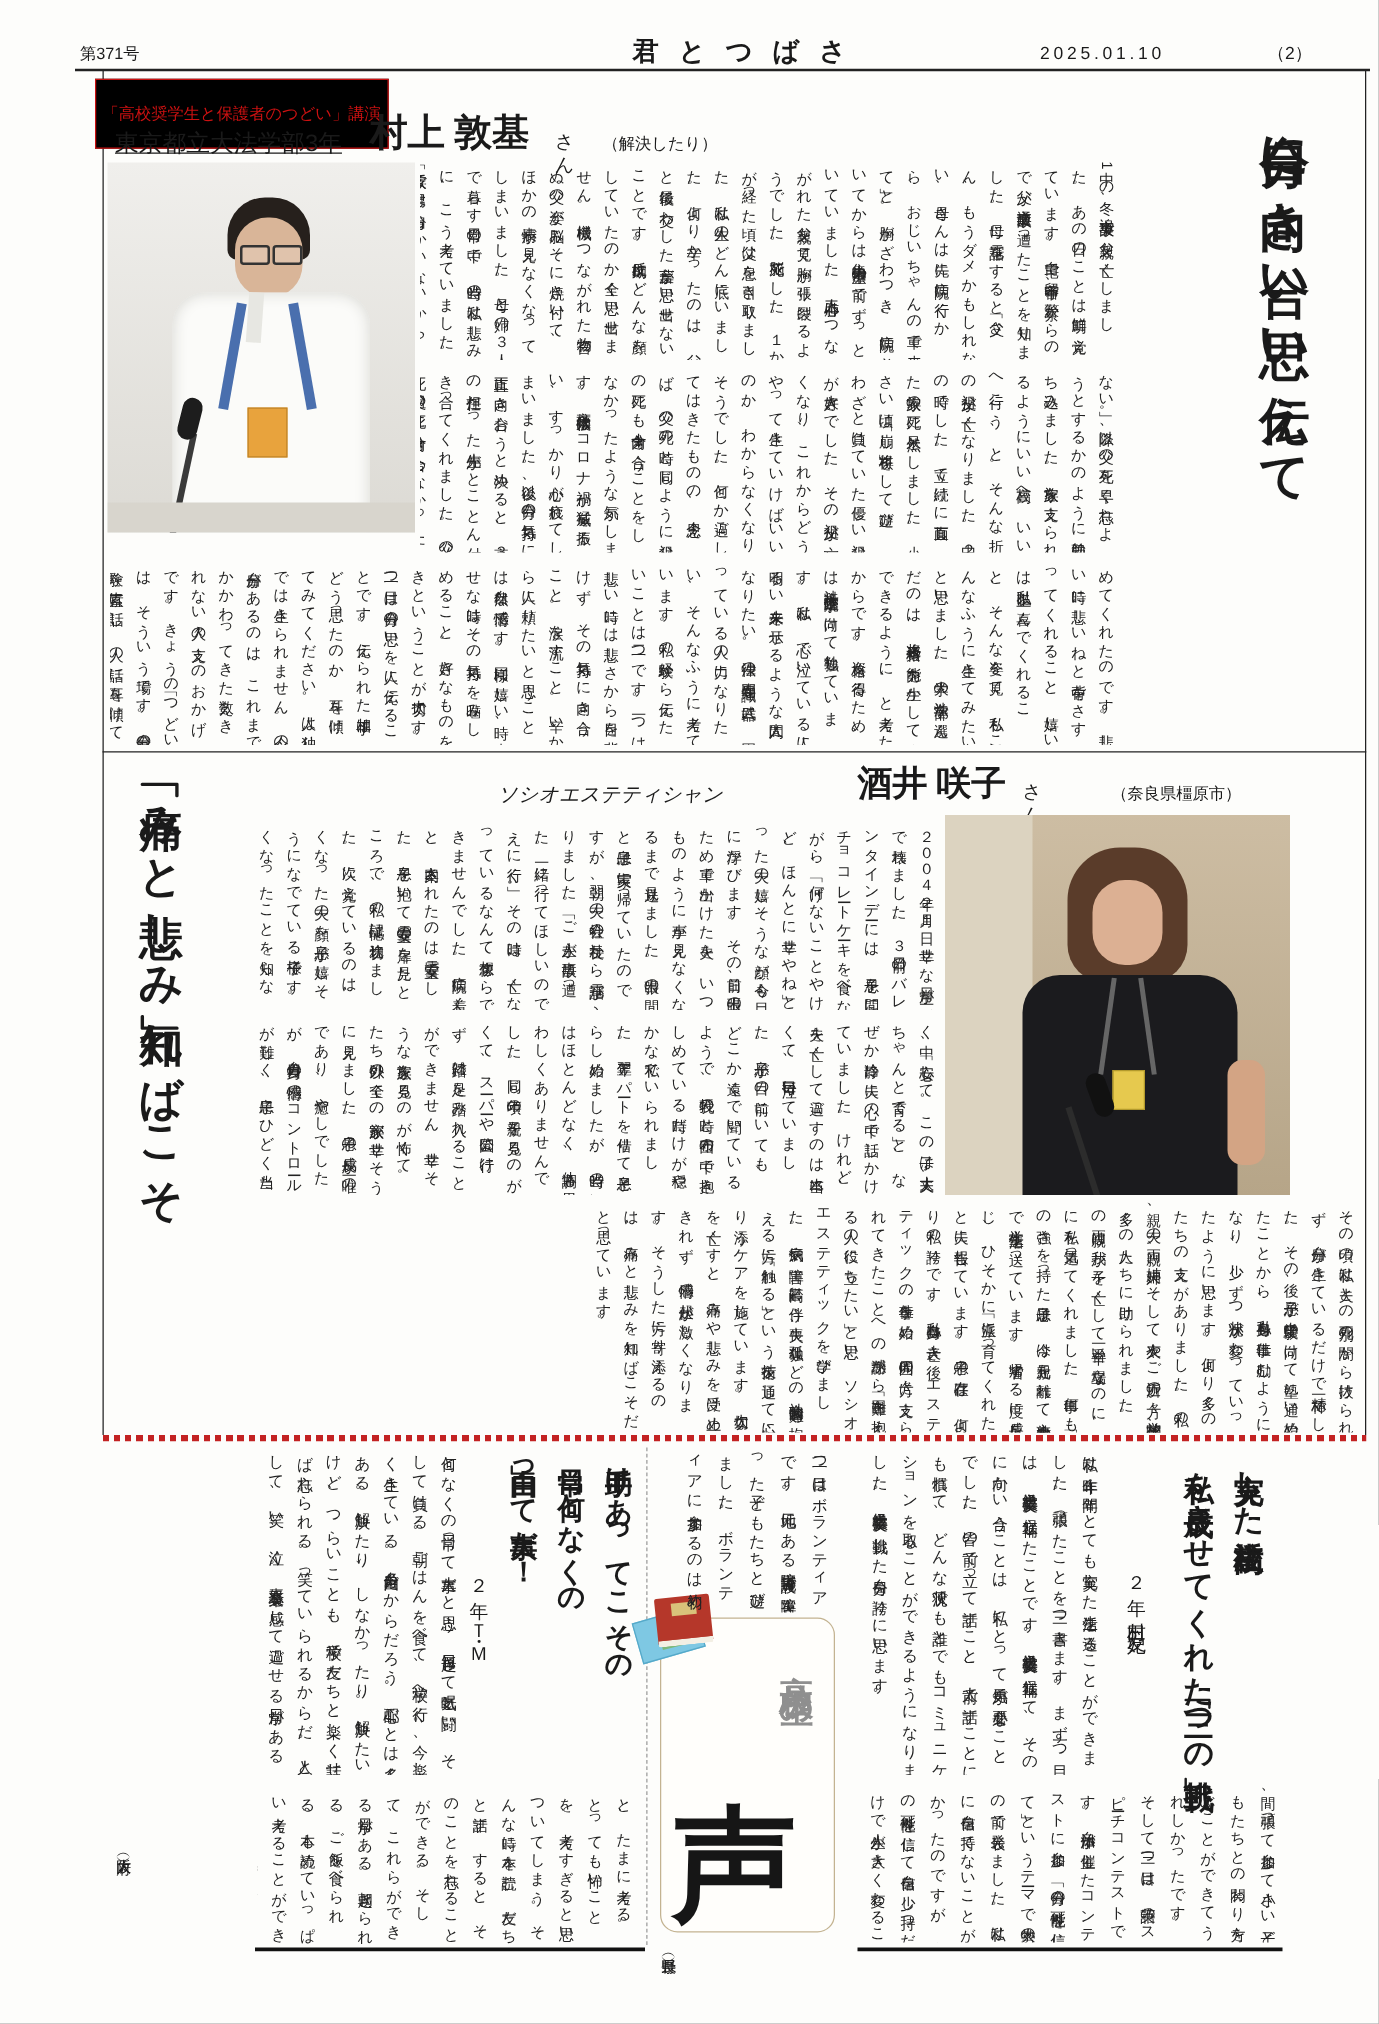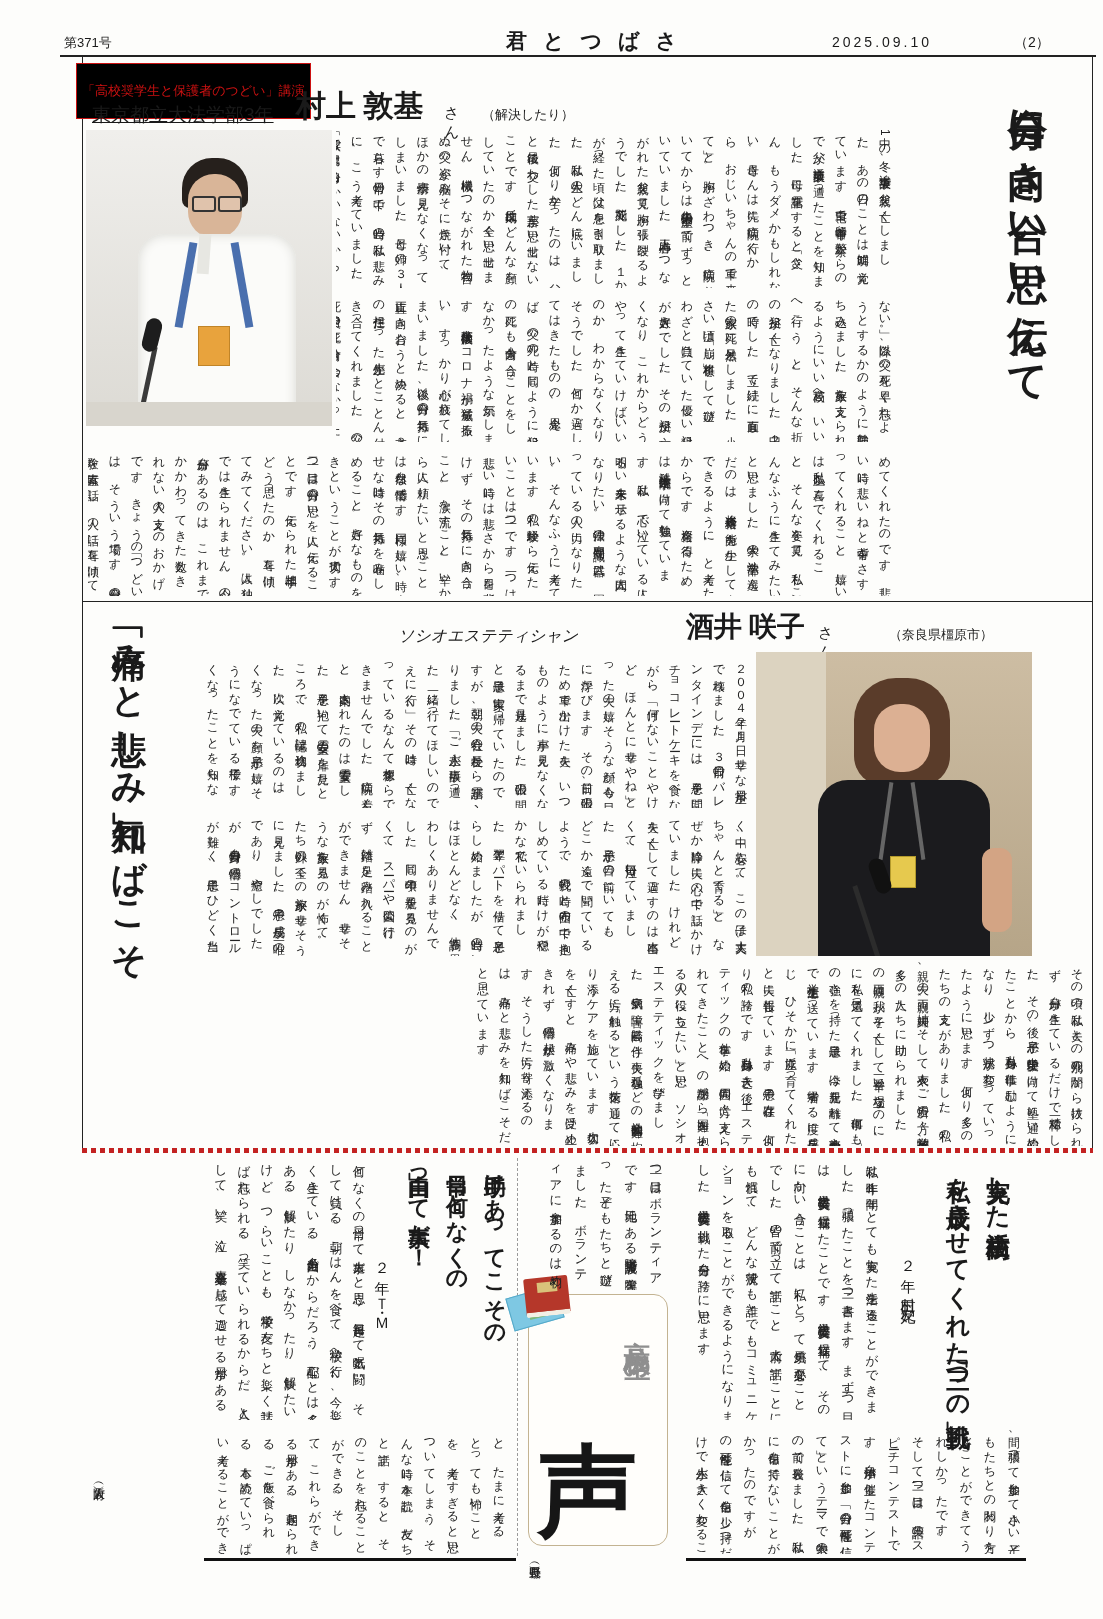--- a/index.html
+++ b/index.html
@@ -17,21 +17,21 @@
   .dash-v{border-left:1px dashed #9a9a9a;}
   .thick{background:#111;height:3px;}
 </style>
 </head>
 <body>
 
 <div class="page">
 
   <div class="abs" style="left:64px;top:34px;font-size:13px;text-align:right;">第371号</div>
   <div class="abs serif bold" style="left:0;top:27px;width:1103px;text-align:center;font-size:21px;letter-spacing:16px;margin-left:48px;">君とつばさ</div>
-  <div class="abs" style="left:832px;top:34px;font-size:14px;letter-spacing:3px;">2025.09.10</div>
+  <div class="abs" style="left:832px;top:34px;font-size:14px;letter-spacing:3px;">2025.01.10</div>
   <div class="abs" style="left:1014px;top:34px;font-size:14px;">（2）</div>
   <div class="abs rule" style="left:60px;top:55px;width:1036px;height:1.5px;"></div>
 
   <div class="abs rule" style="left:82px;top:56px;width:1px;height:1092px;"></div>
   <div class="abs rule" style="left:1092px;top:56px;width:1px;height:1092px;"></div>
   <div class="abs rule" style="left:82px;top:601px;width:1011px;height:1px;"></div>
 
   <div class="abs" style="left:76px;top:63px;border:1.5px solid #cc1111;color:#cc1111;font-size:13px;padding:18px 5px;background:#000000;">「高校奨学生と保護者のつどい」講演</div>
 
   <div class="abs">

